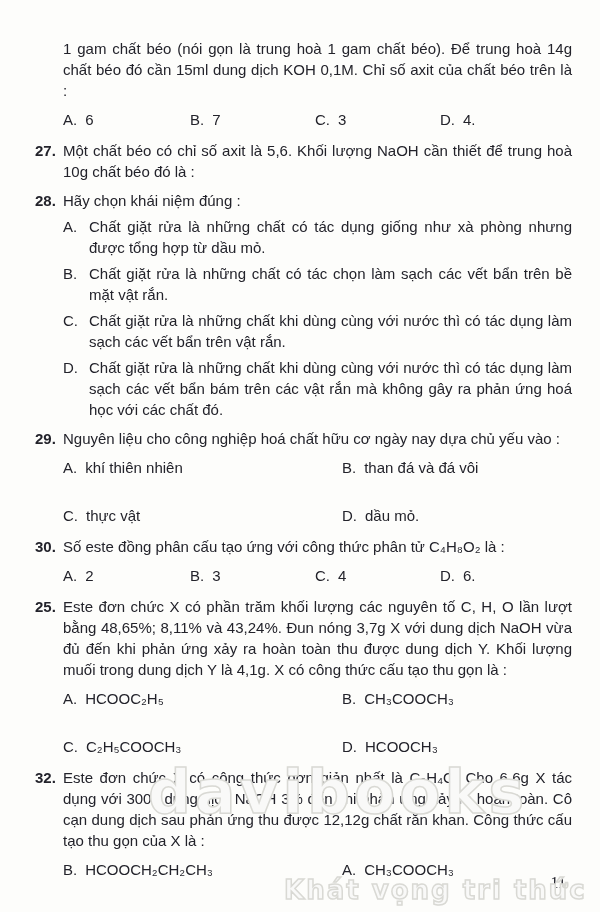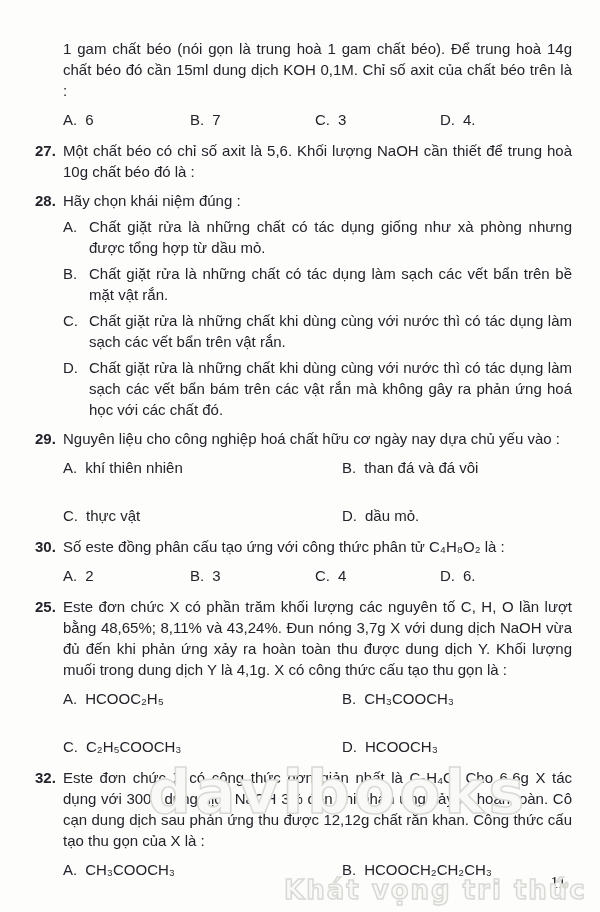--- a/index.html
+++ b/index.html
@@ -83,21 +83,21 @@
   <div class="q">
     <div class="qnum">28.</div>
     <div class="qbody">
       <p class="qtext">Hãy chọn khái niệm đúng :</p>
       <div class="optline">
           <span class="ol28">A.</span>
           <span class="ot28">Chất giặt rửa là những chất có tác dụng giống như xà phòng nhưng được tổng hợp từ dầu mỏ.</span>
         </div>
       <div class="optline">
           <span class="ol28">B.</span>
-          <span class="ot28">Chất giặt rửa là những chất có tác dụng làm sạch các vết bẩn trên bề mặt vật rắn.</span>
+          <span class="ot28">Chất giặt rửa là những chất có tác chọn làm sạch các vết bẩn trên bề mặt vật rắn.</span>
         </div>
       <div class="optline">
           <span class="ol28">C.</span>
           <span class="ot28">Chất giặt rửa là những chất khi dùng cùng với nước thì có tác dụng làm sạch các vết bẩn trên vật rắn.</span>
         </div>
       <div class="optline">
           <span class="ol28">D.</span>
           <span class="ot28">Chất giặt rửa là những chất khi dùng cùng với nước thì có tác dụng làm sạch các vết bẩn bám trên các vật rắn mà không gây ra phản ứng hoá học với các chất đó.</span>
         </div>
     </div>
@@ -140,22 +140,22 @@
         <div class="opt"><span class="ol">D.</span><span>HCOOCH₃</span></div>
       </div>
     </div>
   </div>
 
   <div class="q">
     <div class="qnum">32.</div>
     <div class="qbody">
       <p class="qtext">Este đơn chức X có công thức đơn giản nhất là C₂H₄O. Cho 6,6g X tác dụng với 300g dung dịch NaOH 3% đến khi phản ứng xảy ra hoàn toàn. Cô cạn dung dịch sau phản ứng thu được 12,12g chất rắn khan. Công thức cấu tạo thu gọn của X là :</p>
       <div class="opts opts2">
+        <div class="opt"><span class="ol">B.</span><span>HCOOCH₂CH₂CH₃</span></div>
         <div class="opt"><span class="ol">A.</span><span>CH₃COOCH₃</span></div>
-        <div class="opt"><span class="ol">B.</span><span>HCOOCH₂CH₂CH₃</span></div>
         <div class="opt"><span class="ol">C.</span><span>CH₃COOCH₂CH₃</span></div>
         <div class="opt"><span class="ol">D.</span><span>HCOOCH(CH₃)₂</span></div>
       </div>
     </div>
   </div>
 
 </div>
 
 <div class="wm wm-1">davibooks</div>
 <div class="wm wm-2">Khát vọng tri thức</div>

